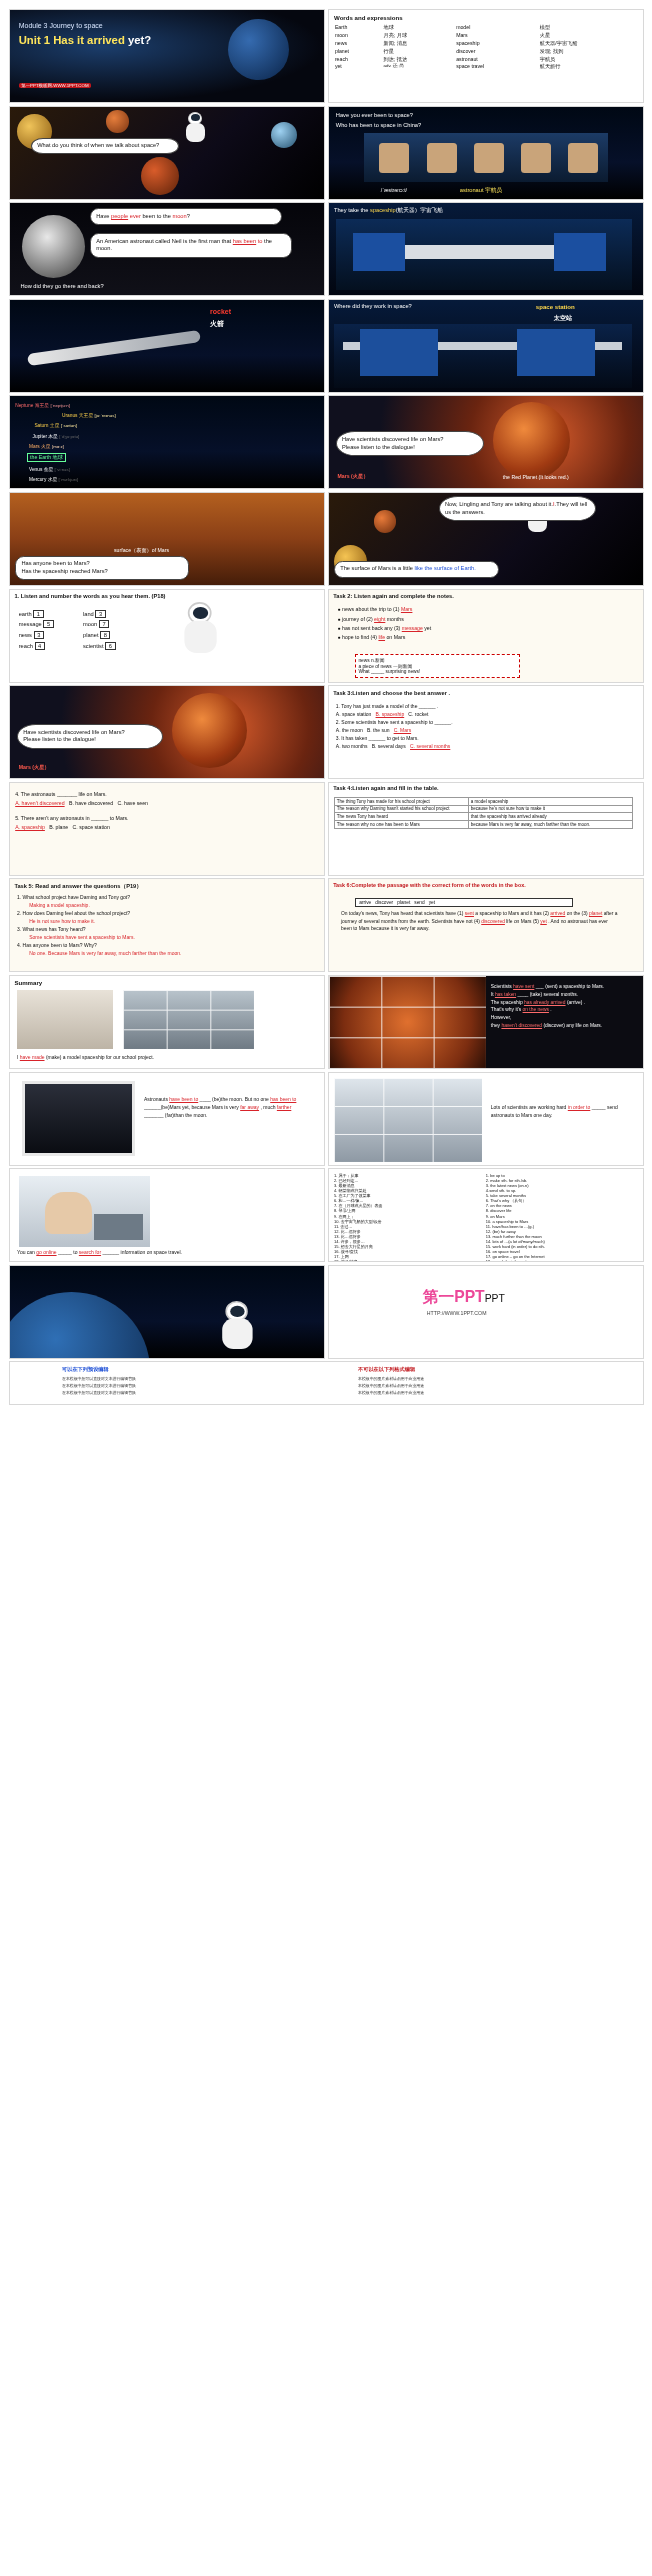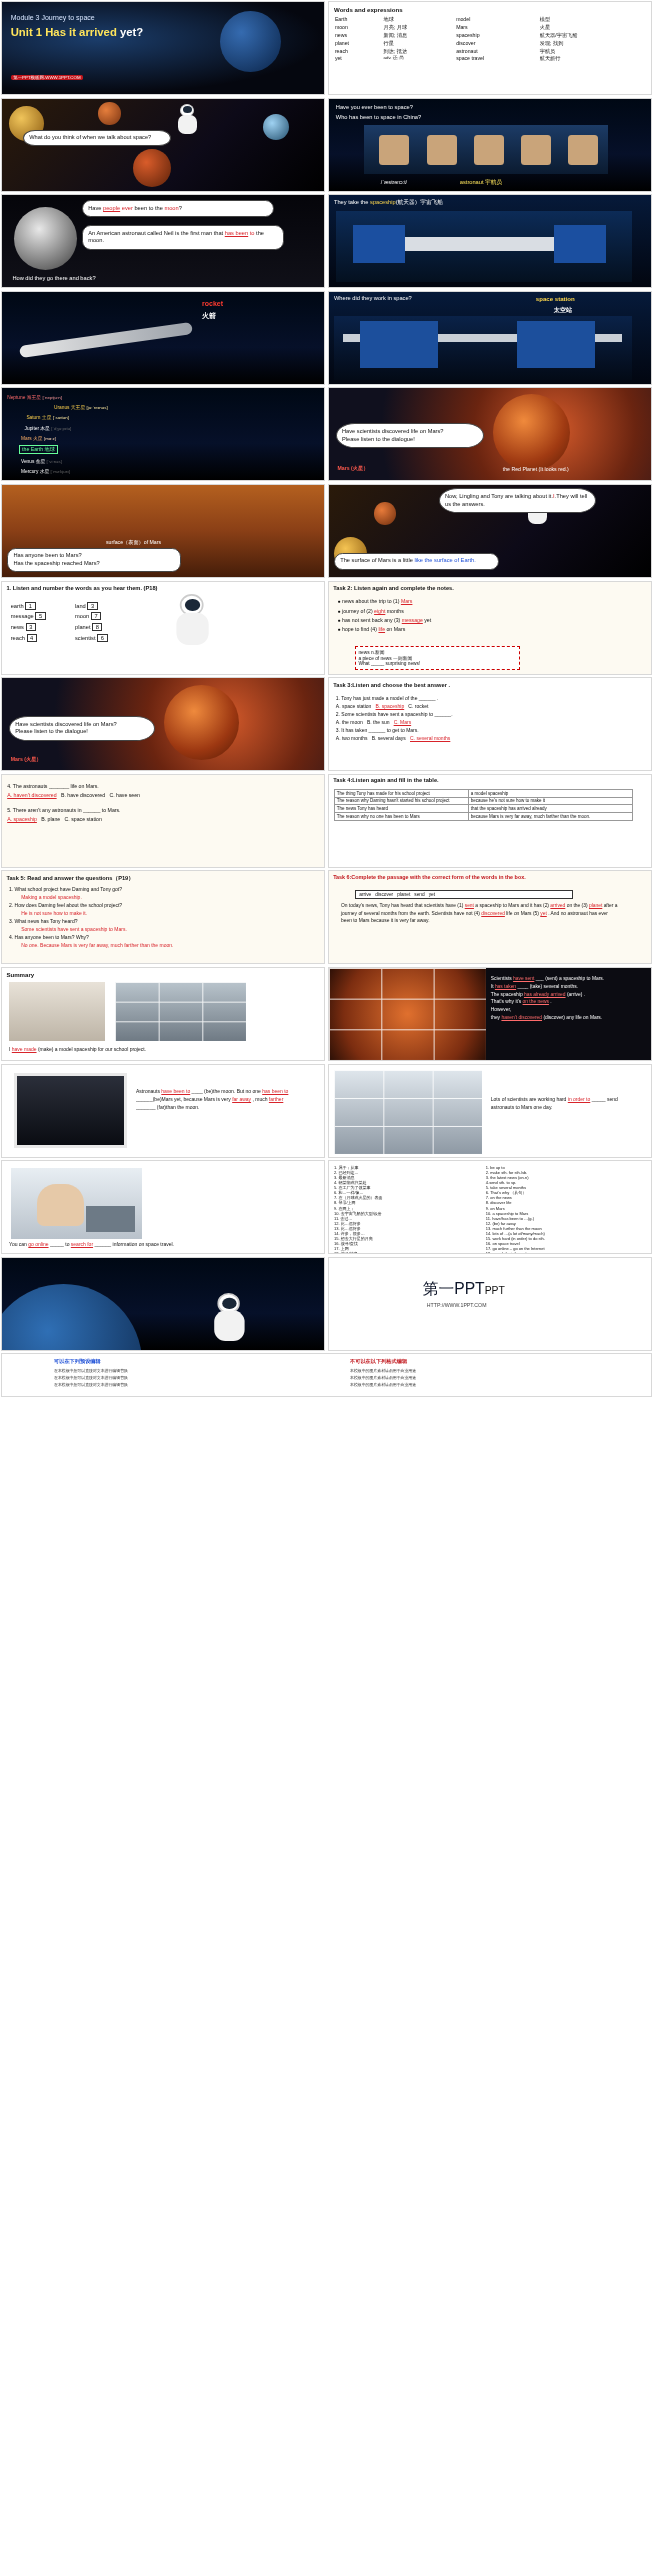--- a/index.html
+++ b/index.html
@@ -1,18 +1,18 @@
 <!DOCTYPE html>
 <html style="font-size:14px"><head>
 <meta charset="utf-8">
 <style>
   * { box-sizing: border-box; }
   html, body { margin:0; padding:0; background:#ffffff; }
   body { width:653px; font-family:"Liberation Sans", sans-serif; }
-  .sheet { width:653px; display:grid; grid-template-columns:1fr 1fr; gap:2.6px 2.6px; background:#ffffff; padding:1px; }
+  .sheet { width:653px; display:grid; grid-template-columns:1fr 1fr; gap:2.6px 2.6px; background:#ffffff; padding:9px; }
   .slide { position:relative; height:94px; overflow:hidden; border:0.9px solid #d8d8d8; background:#fff; }
   .full { grid-column:1 / span 2; }
   
   .bg-space { background:radial-gradient(ellipse at 30% 40%, #1b3d6b 0%, #05070f 70%); }
   .bg-deep { background:linear-gradient(180deg,#000814 0%, #061029 60%, #000 100%); }
   .bg-planets { background:linear-gradient(135deg,#2a1a0a 0%, #0d0a18 60%, #000 100%); }
   .bg-mars { background:radial-gradient(circle at 70% 45%, #d2592a 0%, #6a2410 35%, #10101e 75%); }
   .bg-white { background:#ffffff; }
   .bg-cream { background:#fdfaf2; }
   .bg-moon { background:linear-gradient(180deg,#05050a,#101018); }
@@ -52,21 +52,21 @@
   .ph-mars { background:radial-gradient(circle at 50% 50%, #e0702e, #7c2d10 70%, #2a0f06); }
   .ph-desk { background:linear-gradient(180deg,#e8e2d8,#bdb4a6); }
   .grid-lines { position:absolute; inset:0; background-image:linear-gradient(#fff 0.9px, transparent 0.9px), linear-gradient(90deg,#fff 0.9px, transparent 0.9px); background-size:33.33% 33.33%; opacity:.85; }
 
   .planet { position:absolute; border-radius:50%; }
 
   .astro { position:absolute; width:22.6px; height:33px; }
   .astro .helmet { position:absolute; left:4.4px; top:0; width:14px; height:13px; border-radius:50%; background:#fff; border:0.9px solid #ccc; }
   .astro .visor { position:absolute; left:7px; top:2.6px; width:8.7px; height:7px; border-radius:50%; background:#1b2838; }
   .astro .body { position:absolute; left:1.7px; top:11.3px; width:19px; height:19px; border-radius:7px; background:#f2f2f2; }
-  .ppt-logo { color:#0f172a; font-weight:normal; }
+  .ppt-logo { color:#ec4899; font-weight:bold; }
 
   .box-dashed { border:0.9px dashed #c00; }
   .box-solid { border:0.9px solid #333; }
 
   .label-badge { background:#c0151b; color:#fff; font-size:4.4px; padding:0 2.6px; border-radius:1.7px; }
 </style>
 </head>
 <body>
 
 <div class="sheet">

